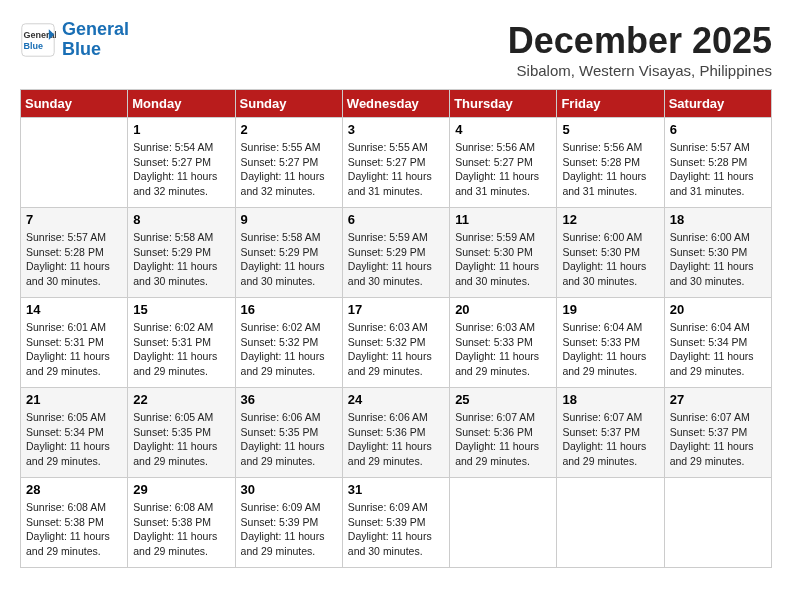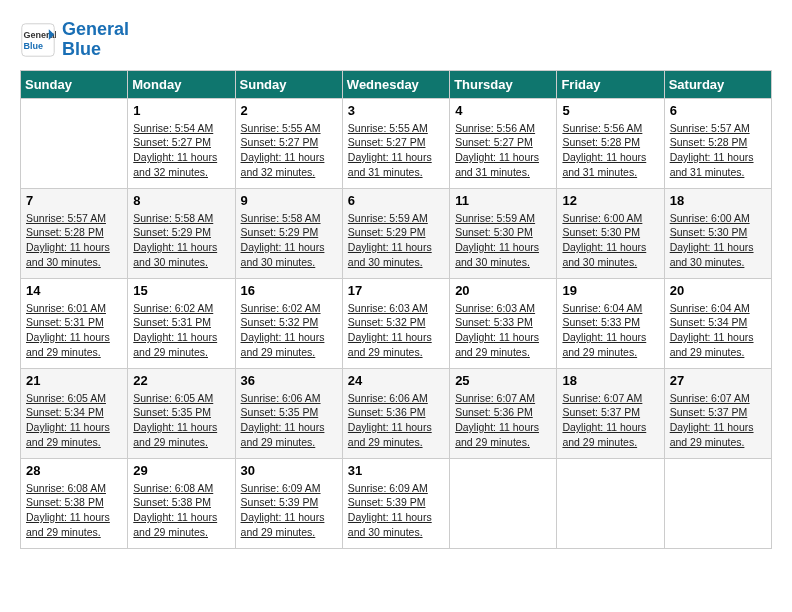--- a/index.html
+++ b/index.html
@@ -45,21 +45,21 @@
     .subtitle {
       font-size: 15px;
       color: #444;
     }
     table {
       width: 100%;
       border-collapse: collapse;
       font-size: 11px;
     }
     thead tr {
-      background-color: #0f766e;
+      background-color: #b91c1c;
       color: #fff;
     }
     thead th {
       padding: 6px 4px;
       text-align: left;
       font-size: 13px;
       font-weight: bold;
       border: 1px solid #ccc;
     }
     tbody tr {
@@ -76,21 +76,20 @@
     .day-num {
       font-weight: bold;
       font-size: 13px;
       margin-bottom: 3px;
       display: block;
     }
     .cell-info {
       font-size: 10.5px;
       color: #222;
       line-height: 1.4;
-      text-decoration: underline;
     }
     .empty-cell {
       background: #f9f9f9;
     }
     tbody tr:nth-child(odd) td {
       background-color: #fff;
     }
     tbody tr:nth-child(even) td {
       background-color: #f5f5f5;
     }
@@ -108,20 +107,24 @@
       <text x="4" y="18" font-size="10" font-weight="bold" fill="#333">General</text>
       <text x="4" y="30" font-size="10" font-weight="bold" fill="#1a6fb5">Blue</text>
       <polygon points="32,8 38,14 32,20" fill="#1a6fb5"></polygon>
     </svg>
     <div>
       <div class="logo-text">
         <span>General</span><br><span>Blue</span>
       </div>
     </div>
   </div>
+  <div class="title-block">
+    <div class="month-title">December 2025</div>
+    <div class="subtitle">Sibalom, Western Visayas, Philippines</div>
+  </div>
 </div>
 
 <table>
   <thead>
     <tr>
       <th>Sunday</th>
       <th>Monday</th>
       <th>Sunday</th>
       <th>Wednesday</th>
       <th>Thursday</th>

